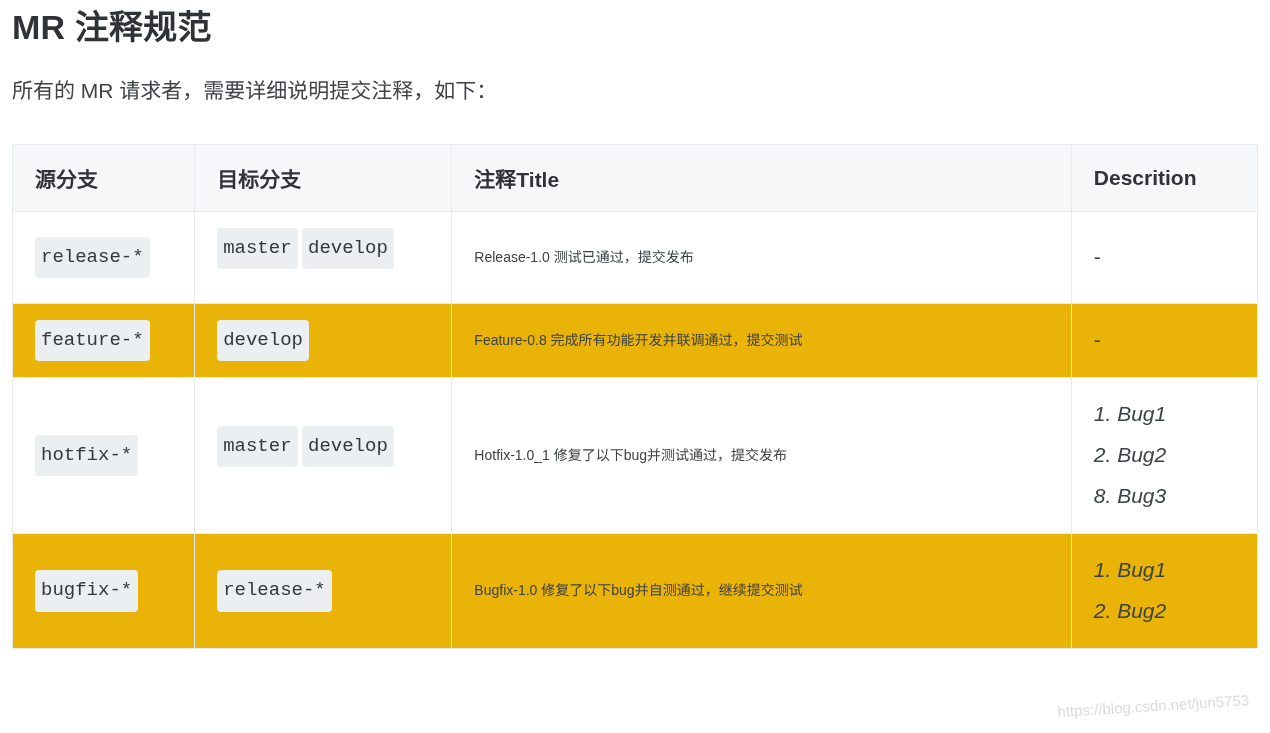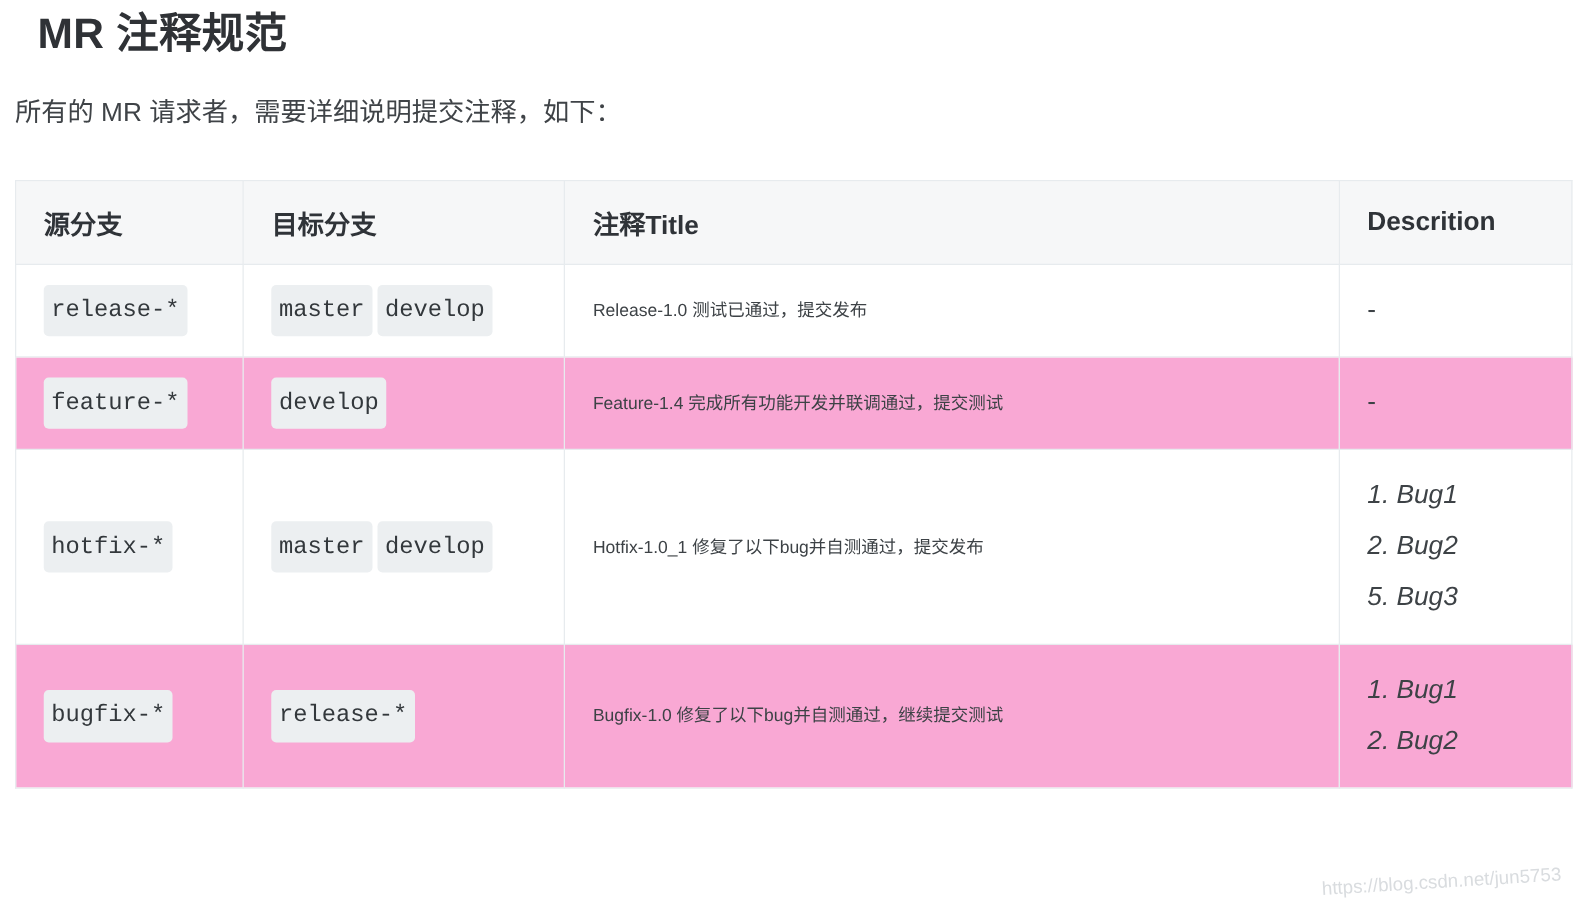--- a/index.html
+++ b/index.html
@@ -20,21 +20,21 @@
   .page {
     padding: 0 12px;
     box-sizing: border-box;
   }
 
   .page-title {
     font-size: 34px;
     font-weight: bold;
     color: #2f3236;
     letter-spacing: 0.2px;
-    margin: 6px 0 0 18px;
+    margin: 6px 0 0 0;
     line-height: 1.25;
   }
 
   .intro-paragraph {
     font-size: 21px;
     color: #3f4347;
     margin: 26px 0 0 0;
     line-height: 1.5;
   }
 
@@ -66,21 +66,21 @@
     font-weight: bold;
     color: #2f3338;
     padding-top: 18px;
     padding-bottom: 18px;
   }
 
   table.mr-table tbody tr.row-odd > td {
     background: #ffffff;
   }
   table.mr-table tbody tr.row-even > td {
-    background: #f9a8d4;
+    background: #eab308;
   }
 
   .col-source   { width: 182px; }
   .col-target   { width: 257px; }
   .col-title    { width: 619px; }
   .col-descr    { width: 186px; }
 
   .cell-title {
     font-size: 14px;
     line-height: 1.55;
@@ -107,21 +107,21 @@
     padding: 3px 6px;
     white-space: normal;
     word-break: break-all;
     line-height: 1.85;
     box-decoration-break: clone;
     -webkit-box-decoration-break: clone;
   }
 
   .chip-stack code.chip {
     display: inline-block;
-    margin-bottom: 0;
+    margin-bottom: 18px;
   }
   .chip-stack code.chip:last-child {
     margin-bottom: 0;
   }
   .chip-line {
     display: block;
   }
 
   
   ol.bug-list {
@@ -193,40 +193,40 @@
           </td>
         </tr>
 
         <tr class="row-even">
           <td class="chip-stack">
             <code class="chip chip-line">feature-*</code>
           </td>
           <td class="chip-stack">
             <code class="chip chip-line">develop</code>
           </td>
-          <td class="cell-title">Feature-1.4 完成所有功能开发并联调通过，提交测试</td>
+          <td class="cell-title">Feature-0.8 完成所有功能开发并联调通过，提交测试</td>
           <td class="cell-descr">
             <span class="dash">-</span>
           </td>
         </tr>
 
         <tr class="row-odd">
           <td class="chip-stack">
             <code class="chip chip-line">hotfix-*</code>
           </td>
           <td class="chip-stack">
             <code class="chip chip-line">master</code>
             <code class="chip chip-line">develop</code>
           </td>
-          <td class="cell-title">Hotfix-1.0_1 修复了以下bug并自测通过，提交发布</td>
+          <td class="cell-title">Hotfix-1.0_1 修复了以下bug并测试通过，提交发布</td>
           <td class="cell-descr">
             <ol class="bug-list">
               <li>1. Bug1</li>
               <li>2. Bug2</li>
-              <li>5. Bug3</li>
+              <li>8. Bug3</li>
             </ol>
           </td>
         </tr>
 
         <tr class="row-even">
           <td class="chip-stack">
             <code class="chip chip-line">bugfix-*</code>
           </td>
           <td class="chip-stack">
             <code class="chip chip-line">release-*</code>

